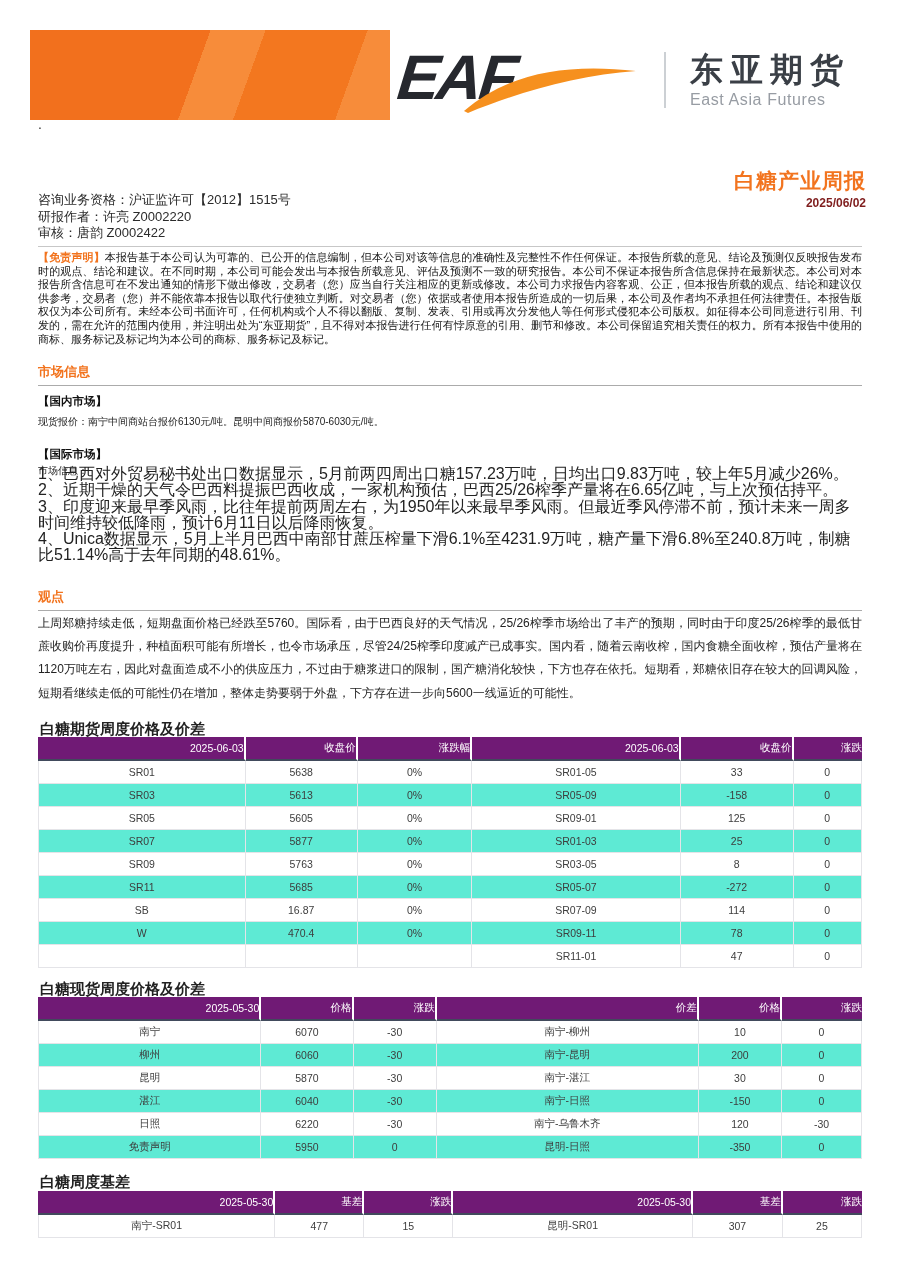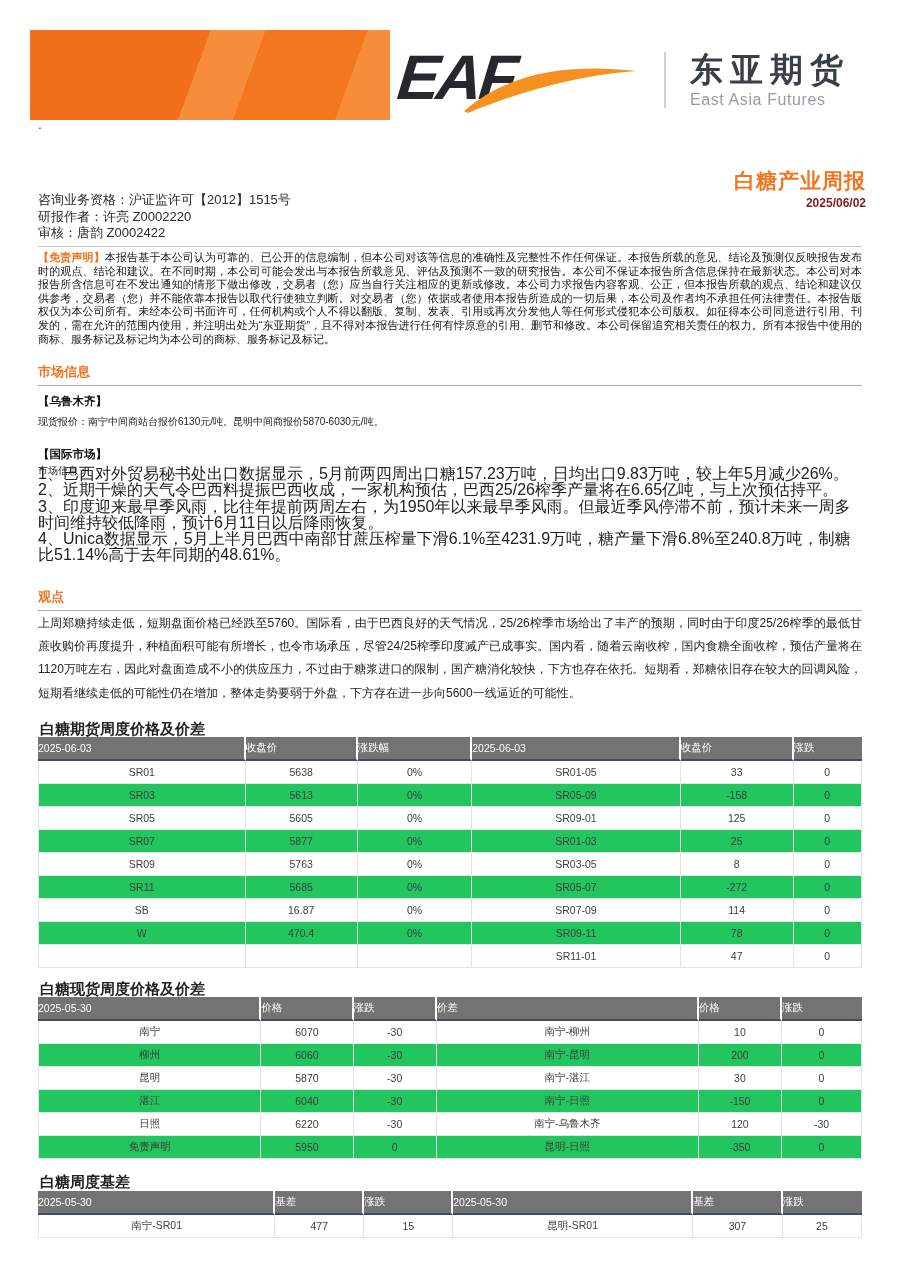--- a/index.html
+++ b/index.html
@@ -52,27 +52,27 @@
   .intl-items{position:absolute;left:38px;top:466px;width:824px;font-size:16px;line-height:16.3px;color:#222;}
   .viewpoint-text{position:absolute;left:38px;top:612px;width:824px;font-size:12px;line-height:23.2px;
     text-align:justify;color:#222;}
 
   
   .table-label{position:absolute;left:40px;font-size:15px;font-weight:bold;color:#222;}
   .lbl-1{top:720px;} .lbl-2{top:980px;} .lbl-3{top:1173px;}
   table.data-table{position:absolute;left:38px;width:824px;border-collapse:separate;border-spacing:0;
     table-layout:fixed;font-size:10.5px;color:#3d3d3d;}
   .tbl-1{top:737px;} .tbl-2{top:997px;} .tbl-3{top:1191px;}
-  .data-table th{background:#737373;color:#fff;font-weight:normal;height:22px;padding:0;
-    text-align:left;font-size:10.5px;border-bottom:2px solid #414a5c;border-right:2px solid #fff;}
+  .data-table th{background:#701a75;color:#fff;font-weight:normal;height:22px;padding:0;
+    text-align:right;font-size:10.5px;border-bottom:2px solid #414a5c;border-right:2px solid #fff;}
   .data-table th:last-child{border-right:none;}
   .data-table td{height:22px;padding:0;text-align:center;background:#fff;
     border-bottom:1px solid #e4e4e8;border-right:1px solid #e4e4e8;}
   .data-table td:first-child{border-left:1px solid #e4e4e8;}
-  .data-table tr.alt td{background:#22c55e;}
+  .data-table tr.alt td{background:#5eead4;}
 </style>
 </head>
 <body>
 
 <div class="page">
 
   <div class="brand-bar"></div>
   <div class="logo-area">
     <div class="eaf-logo">
       <span class="eaf-text">EAF</span>
@@ -99,21 +99,21 @@
     <div>审核：唐韵 Z0002422</div>
   </div>
 
   <hr class="rule rule-top">
 
   <div class="disclaimer"><span class="disc-label">【免责声明】</span><span>本报告基于本公司认为可靠的、已公开的信息编制，但本公司对该等信息的准确性及完整性不作任何保证。本报告所载的意见、结论及预测仅反映报告发布时的观点、结论和建议。在不同时期，本公司可能会发出与本报告所载意见、评估及预测不一致的研究报告。本公司不保证本报告所含信息保持在最新状态。本公司对本报告所含信息可在不发出通知的情形下做出修改，交易者（您）应当自行关注相应的更新或修改。本公司力求报告内容客观、公正，但本报告所载的观点、结论和建议仅供参考，交易者（您）并不能依靠本报告以取代行使独立判断。对交易者（您）依据或者使用本报告所造成的一切后果，本公司及作者均不承担任何法律责任。本报告版权仅为本公司所有。未经本公司书面许可，任何机构或个人不得以翻版、复制、发表、引用或再次分发他人等任何形式侵犯本公司版权。如征得本公司同意进行引用、刊发的，需在允许的范围内使用，并注明出处为“东亚期货”，且不得对本报告进行任何有悖原意的引用、删节和修改。本公司保留追究相关责任的权力。所有本报告中使用的商标、服务标记及标记均为本公司的商标、服务标记及标记。</span></div>
 
   <div class="section-heading h-market">市场信息</div>
   <hr class="rule rule-market">
 
-  <div class="sub-heading h-domestic">【乌鲁木齐】</div>
+  <div class="sub-heading h-domestic">【国内市场】</div>
   <div class="body-line t-domestic">现货报价：南宁中间商站台报价6130元/吨。昆明中间商报价5870-6030元/吨。</div>
 
   <div class="sub-heading h-intl">【国际市场】</div>
   <div class="body-line t-intl-intro">市场信息：</div>
   <div class="intl-items">
     <div>1、巴西对外贸易秘书处出口数据显示，5月前两四周出口糖157.23万吨，日均出口9.83万吨，较上年5月减少26%。</div>
     <div>2、近期干燥的天气令巴西料提振巴西收成，一家机构预估，巴西25/26榨季产量将在6.65亿吨，与上次预估持平。</div>
     <div>3、印度迎来最早季风雨，比往年提前两周左右，为1950年以来最早季风雨。但最近季风停滞不前，预计未来一周多时间维持较低降雨，预计6月11日以后降雨恢复。</div>
     <div>4、Unica数据显示，5月上半月巴西中南部甘蔗压榨量下滑6.1%至4231.9万吨，糖产量下滑6.8%至240.8万吨，制糖比51.14%高于去年同期的48.61%。</div>
   </div>

